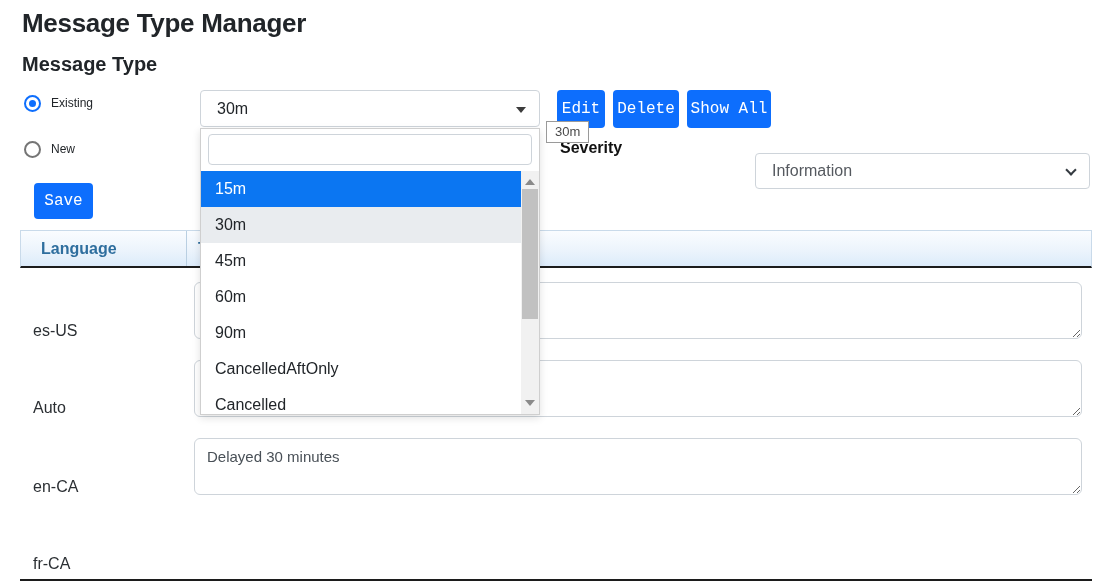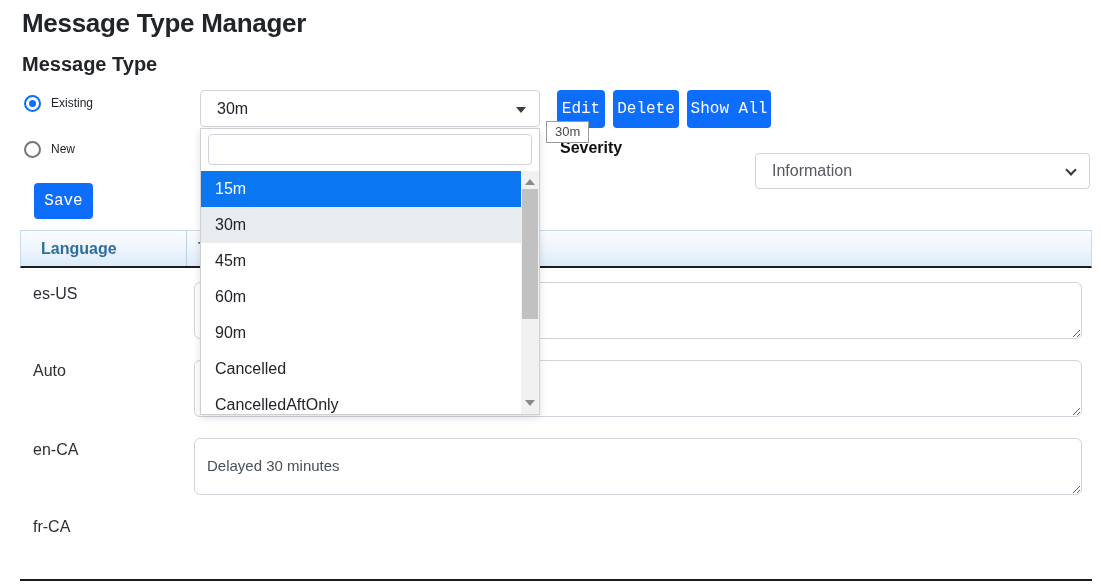--- a/index.html
+++ b/index.html
@@ -54,22 +54,22 @@
   .sev-select { position:absolute; left:755px; top:137px; width:335px; height:36px; background:#fff; border:1px solid #ced4da; border-radius:4px; display:flex; align-items:center; cursor:pointer;margin-top:16px; }
   .sev-select .val { padding-left:16px; font-size:16px; color:#55595f; }
   .chevron-down { position:absolute; right:14px; top:12px; width:8px; height:8px; border-right:2px solid #343a40; border-bottom:2px solid #343a40; transform:rotate(45deg); }
 
   
   .thead { position:absolute; left:20px; top:230px; width:1072px; height:38px; background:linear-gradient(180deg,#fafcff 0%,#ecf4fc 55%,#dcebfa 100%); border:1px solid #c9daea; border-bottom:2px solid #1c1c1c; z-index:1; }
   .th-lang { position:absolute; left:20px; top:0; line-height:35px; font-size:16px; font-weight:700; color:#2e6e9e; }
   .th-sep { position:absolute; left:165px; top:0; bottom:0; width:1px; background:#b9cfe2; }
   .th-text { position:absolute; left:177px; top:0; line-height:35px; font-size:16px; font-weight:700; color:#2e6e9e; }
 
-  .lang-label { position:absolute; left:33px; font-size:16px; color:#2b2f33; }
-  .msg-textarea { position:absolute; left:194px; width:888px; height:57px; border:1px solid #ced4da; border-radius:6px; padding:18px 12px; font-size:15px; font-family:inherit; color:#495057; resize:both; background:#fff; outline:none; }
+  .lang-label { position:absolute; left:33px; font-size:16px; color:#2b2f33;margin-top:37px; }
+  .msg-textarea { position:absolute; left:194px; width:888px; height:57px; border:1px solid #ced4da; border-radius:6px; padding:9px 12px; font-size:15px; font-family:inherit; color:#495057; resize:both; background:#fff; outline:none; }
 
   .bottom-border { position:absolute; left:20px; top:579px; width:1072px; height:2px; background:#1c1c1c; }
 </style>
 </head>
 <body>
 
 <div class="app">
 
   <h1 class="page-title">Message Type Manager</h1>
   <h2 class="section-title">Message Type</h2>
@@ -123,22 +123,22 @@
   <div class="bottom-border"></div>
 
   <div class="dd-panel">
     <input class="dd-search" value="" style="">
     <ul class="dd-list">
       <li class="dd-opt highlighted">15m</li>
       <li class="dd-opt current">30m</li>
       <li class="dd-opt">45m</li>
       <li class="dd-opt">60m</li>
       <li class="dd-opt">90m</li>
+      <li class="dd-opt">CancelledAftOnly</li>
       <li class="dd-opt">Cancelled</li>
-      <li class="dd-opt">CancelledAftOnly</li>
     </ul>
     <div class="dd-scrollbar">
       <span class="sb-arrow sb-up"></span>
       <span class="sb-thumb"></span>
       <span class="sb-arrow sb-down"></span>
     </div>
   </div>
 
 </div>
 

